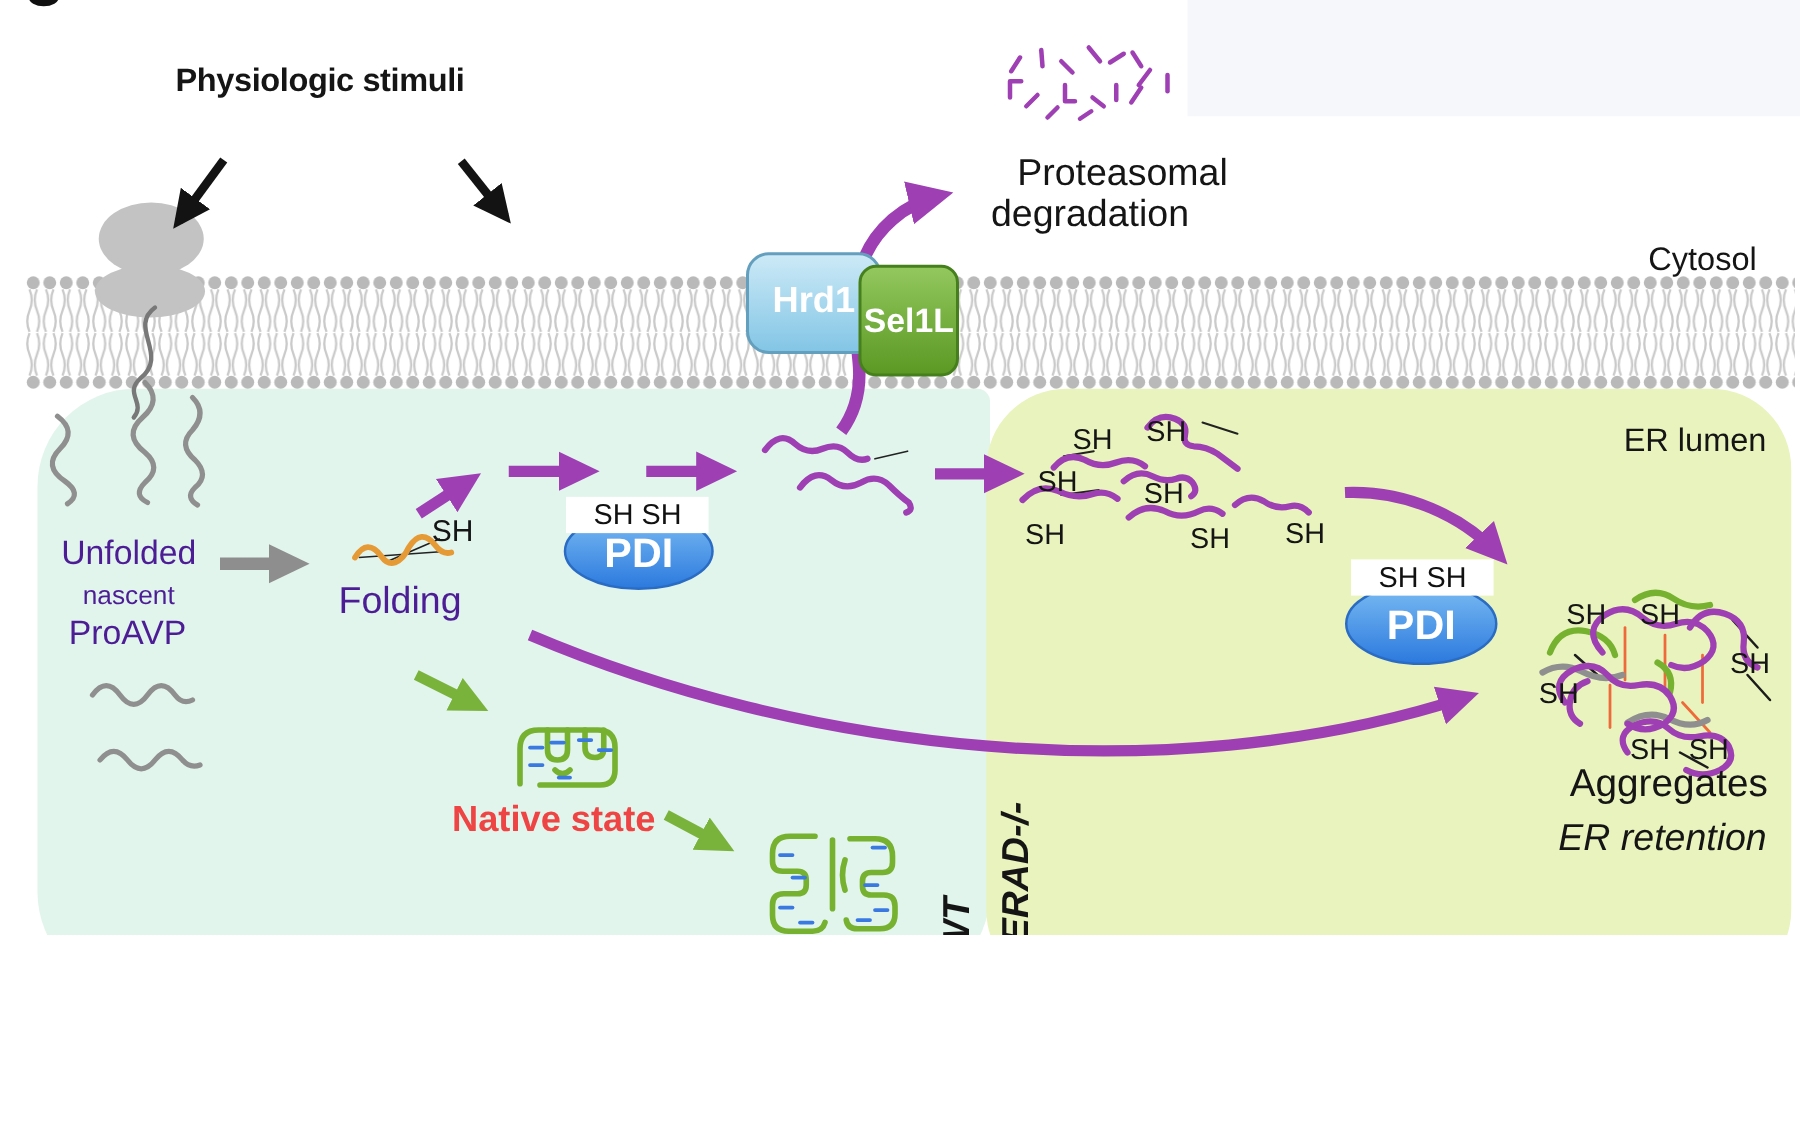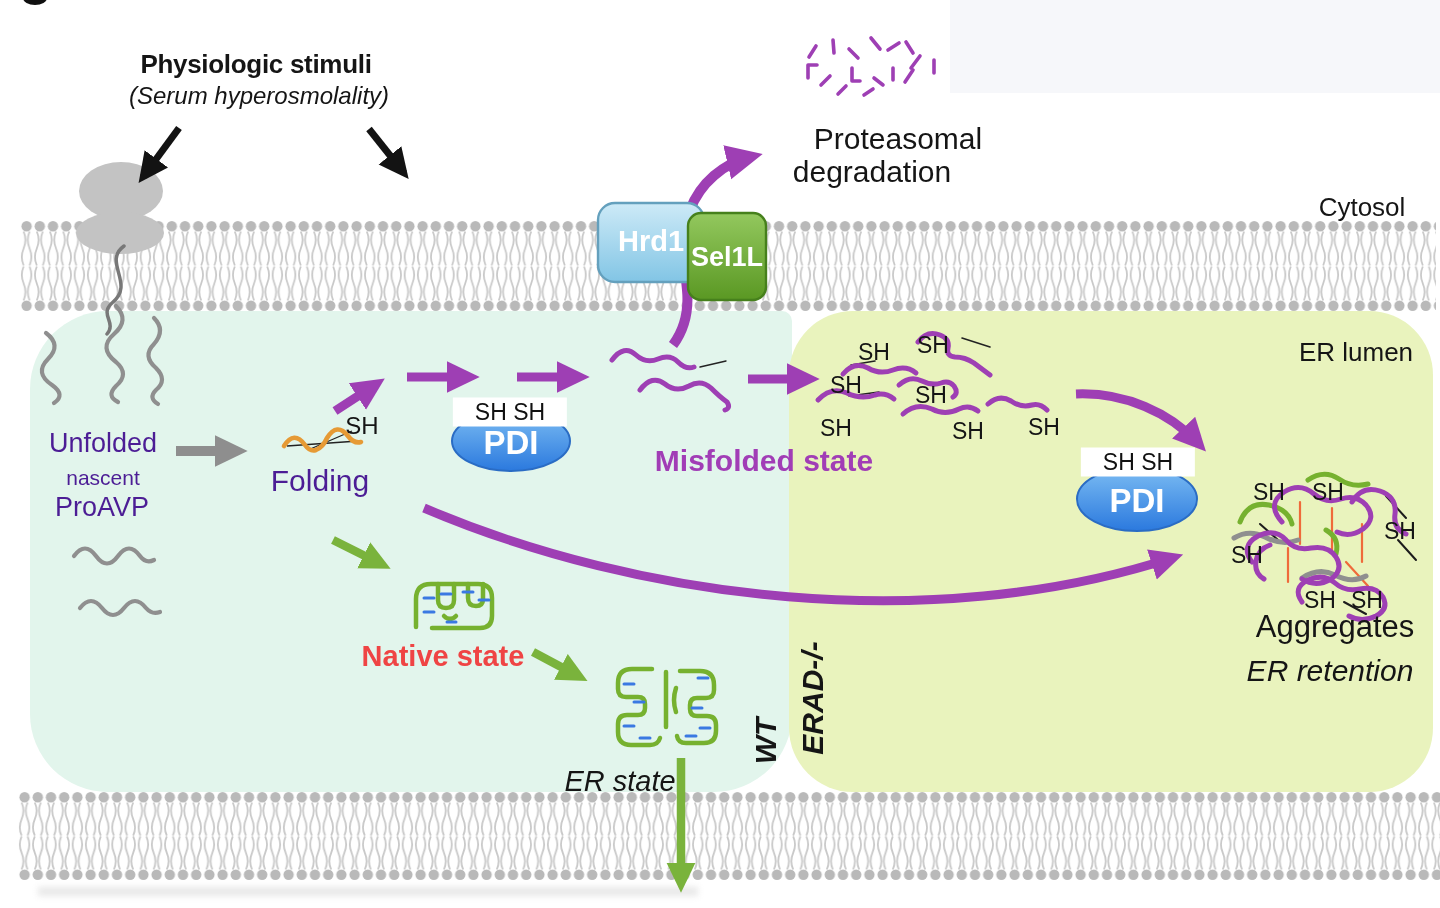--- a/index.html
+++ b/index.html
@@ -1,16 +1,16 @@
 <!DOCTYPE html>
 <html><head>
 <meta charset="utf-8">
 <style>
   html,body{margin:0;padding:0;background:#ffffff;}
-  .stage{position:relative;width:1440px;height:908px;background:#ffffff;overflow:hidden;
+  .stage{position:relative;width:1440px;height:748px;background:#ffffff;overflow:hidden;
          font-family:"Liberation Sans",sans-serif;}
   .bg{position:absolute;}
   #corner-bg{left:950px;top:0;width:490px;height:93px;background:#f6f7fa;}
   #wt-bg{left:30px;top:311px;width:762px;height:481px;background:#e2f5ec;
          border-radius:78px 10px 78px 78px;}
   #erad-bg{left:789px;top:311px;width:644px;height:481px;background:#e9f3bd;border-radius:64px;}
   #bottom-smudge{left:38px;top:887px;width:660px;height:9px;background:#b9b9b9;opacity:.32;filter:blur(3px);}
   #crop-mark{left:23px;top:-9px;width:24px;height:14px;background:#101010;border-radius:50%;}
   svg.layer{position:absolute;left:0;top:0;}
   .lbl{position:absolute;transform:translate(-50%,-50%);white-space:nowrap;color:#151515;line-height:1;}
@@ -252,21 +252,20 @@
         <path d="M1282,522 q-16,-18 2,-30 q16,-10 30,2 q12,10 27,5 q15,-5 25,6 q11,13 -3,24 q-13,9 -26,3"></path>
         <path d="M1252,562 q-12,-16 6,-26 q17,-8 28,4 q9,11 25,8 q17,-3 25,9 q8,13 -5,22 q-15,9 -29,0"></path>
         <path d="M1302,602 q-10,-14 6,-22 q16,-7 27,3 q10,9 25,6 q16,-3 23,8 q6,12 -7,19 q-14,7 -27,0"></path>
         <path d="M1352,502 q10,-17 28,-11 q17,6 15,23 q-2,15 11,20"></path>
         <path d="M1270,545 q-12,4 -14,16 q-2,12 8,18"></path>
       </g>
     </g>
   </svg>
 
   <div class="lbl b" style="left:256px;top:64px;font-size:26px;letter-spacing:-0.3px;">Physiologic stimuli</div>
-  <div class="lbl it" style="left:259px;top:96px;font-size:24px;">(Serum hyperosmolality)</div>
 
   <div class="lbl" style="left:872px;top:139px;font-size:30px;margin-left:26px;">Proteasomal</div>
   <div class="lbl" style="left:872px;top:172px;font-size:30px;">degradation</div>
 
   <div class="lbl" style="left:1362px;top:207px;font-size:26px;">Cytosol</div>
   <div class="lbl" style="left:1356px;top:352px;font-size:26px;">ER lumen</div>
 
   <div class="lbl b white" style="left:651px;top:241px;font-size:29px;">Hrd1</div>
   <div class="lbl b white" style="left:727px;top:257px;font-size:27px;">Sel1L</div>
 
@@ -274,21 +273,20 @@
   <div class="lbl gray" style="left:103px;top:477px;font-size:21px;">nascent</div>
   <div class="lbl gray" style="left:102px;top:507px;font-size:27px;">ProAVP</div>
 
   <div class="lbl gray" style="left:320px;top:481px;font-size:30px;">Folding</div>
 
   <div class="lbl" style="left:362px;top:426px;font-size:24px;">SH</div>
 
   <div class="badge" style="left:510px;top:412px;">SH SH</div>
   <div class="lbl sb white" style="left:511px;top:442px;font-size:33px;">PDI</div>
 
-  <div class="lbl sb purple" style="left:764px;top:461px;font-size:30px;">Misfolded state</div>
 
   <div class="lbl" style="left:874px;top:352px;font-size:23px;">SH</div>
   <div class="lbl" style="left:933px;top:345px;font-size:23px;">SH</div>
   <div class="lbl" style="left:846px;top:385px;font-size:23px;">SH</div>
   <div class="lbl" style="left:931px;top:395px;font-size:23px;">SH</div>
   <div class="lbl" style="left:836px;top:428px;font-size:23px;">SH</div>
   <div class="lbl" style="left:968px;top:431px;font-size:23px;">SH</div>
   <div class="lbl" style="left:1044px;top:427px;font-size:23px;">SH</div>
 
   <div class="badge" style="left:1138px;top:462px;">SH SH</div>

